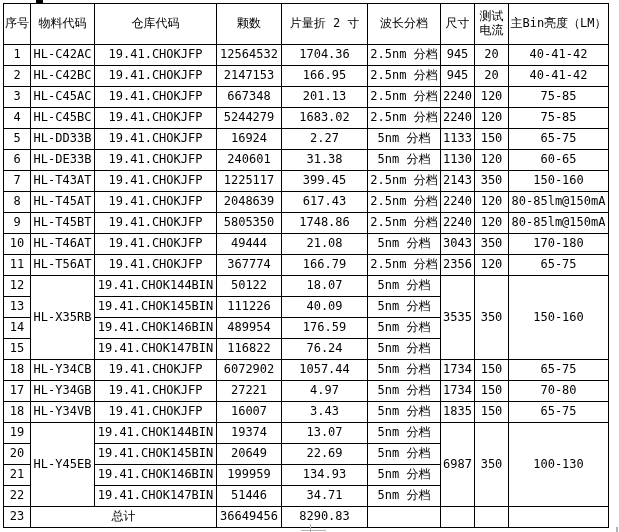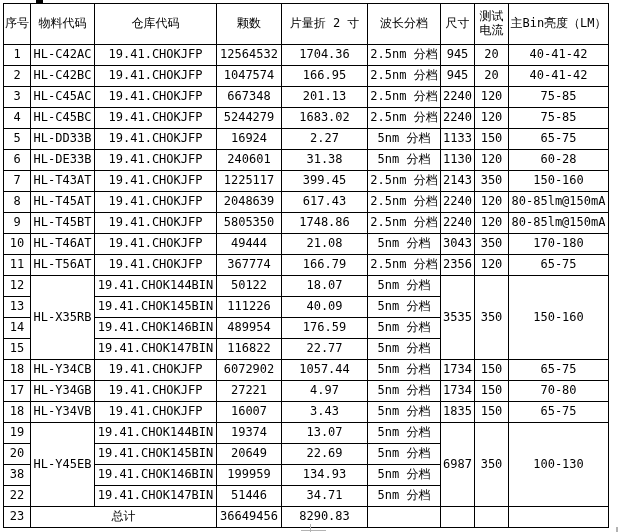--- a/index.html
+++ b/index.html
@@ -83,21 +83,21 @@
           <td>1704.36</td>
           <td>2.5nm 分档</td>
           <td>945</td>
           <td>20</td>
           <td>40-41-42</td>
         </tr>
         <tr>
           <td>2</td>
           <td>HL-C42BC</td>
           <td>19.41.CHOKJFP</td>
-          <td>1047574</td>
+          <td>2147153</td>
           <td>166.95</td>
           <td>2.5nm 分档</td>
           <td>945</td>
           <td>20</td>
           <td>40-41-42</td>
         </tr>
         <tr>
           <td>3</td>
           <td>HL-C45AC</td>
           <td>19.41.CHOKJFP</td>
@@ -132,21 +132,21 @@
         </tr>
         <tr>
           <td>6</td>
           <td>HL-DE33B</td>
           <td>19.41.CHOKJFP</td>
           <td>240601</td>
           <td>31.38</td>
           <td>5nm 分档</td>
           <td>1130</td>
           <td>120</td>
-          <td>60-28</td>
+          <td>60-65</td>
         </tr>
         <tr>
           <td>7</td>
           <td>HL-T43AT</td>
           <td>19.41.CHOKJFP</td>
           <td>1225117</td>
           <td>399.45</td>
           <td>2.5nm 分档</td>
           <td>2143</td>
           <td>350</td>
@@ -218,21 +218,21 @@
           <td>14</td>
           <td>19.41.CHOK146BIN</td>
           <td>489954</td>
           <td>176.59</td>
           <td>5nm 分档</td>
         </tr>
         <tr>
           <td>15</td>
           <td>19.41.CHOK147BIN</td>
           <td>116822</td>
-          <td>22.77</td>
+          <td>76.24</td>
           <td>5nm 分档</td>
         </tr>
         <tr>
           <td>18</td>
           <td>HL-Y34CB</td>
           <td>19.41.CHOKJFP</td>
           <td>6072902</td>
           <td>1057.44</td>
           <td>5nm 分档</td>
           <td>1734</td>
@@ -273,21 +273,21 @@
           <td rowspan="4">100-130</td>
         </tr>
         <tr>
           <td>20</td>
           <td>19.41.CHOK145BIN</td>
           <td>20649</td>
           <td>22.69</td>
           <td>5nm 分档</td>
         </tr>
         <tr>
-          <td>38</td>
+          <td>21</td>
           <td>19.41.CHOK146BIN</td>
           <td>199959</td>
           <td>134.93</td>
           <td>5nm 分档</td>
         </tr>
         <tr>
           <td>22</td>
           <td>19.41.CHOK147BIN</td>
           <td>51446</td>
           <td>34.71</td>

